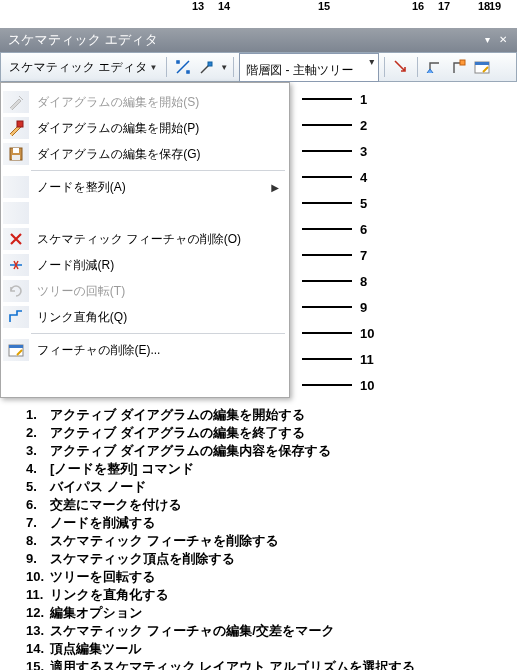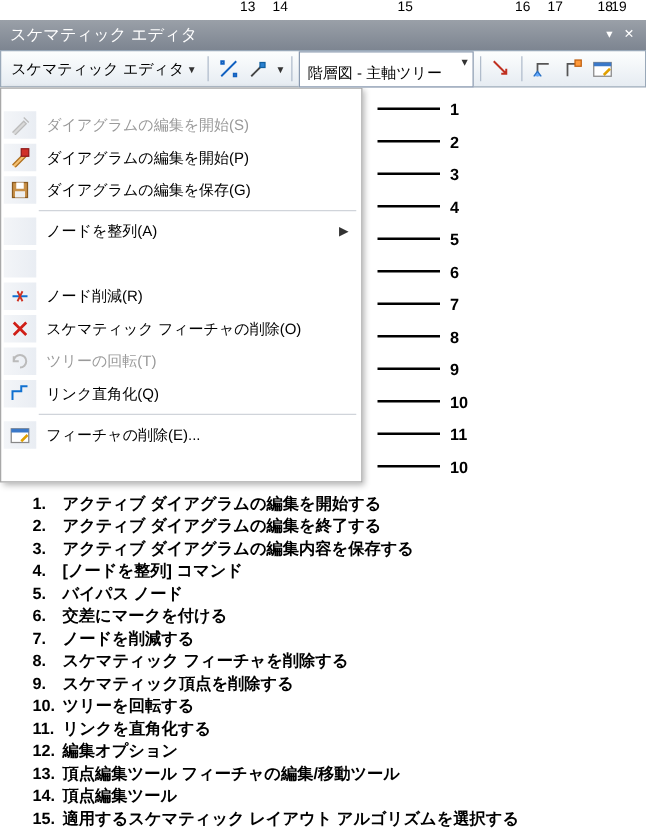--- a/index.html
+++ b/index.html
@@ -16,27 +16,27 @@
     background: linear-gradient(to bottom, #fdfefe, #e6ecf2);
     border: 1px solid #99a8b8; display:flex; align-items:center; padding:2px 4px; gap:2px; height:30px;
   }
   .toolbar .tb-text { padding:2px 4px; cursor:default; display:flex; align-items:center; gap:2px;}
   .toolbar .drop { font-size: 8px; color:#333;}
   .toolbar .sep { width:1px; height:20px; background:#b0bccb; margin:0 3px;}
   .toolbar .btn { width:22px; height:22px; display:flex; align-items:center; justify-content:center; border:1px solid transparent; }
   .selectbox { background:#fff; border:1px solid #8a9ab0; padding:8px 18px 2px 6px; position:relative; min-width:140px; font-size:12px;}
   .selectbox::after { content:"▾"; position:absolute; right:4px; top:2px; color:#333; font-size:10px;}
   
-  .labels-top { position:relative; height:16px; font-size:11px; font-weight:normal;}
+  .labels-top { position:relative; height:28px; font-size:11px; font-weight:bold;}
   .labels-top span { position:absolute; top:0; }
   
   .main-row { display:flex; }
   .menu {
     background:#fff; border:1px solid #a8a8a8; box-shadow:2px 2px 5px rgba(0,0,0,0.3);
-    width:290px; margin:0; padding:16px 0;
+    width:290px; margin:0; padding:6px 0;
   }
   .menu .item { display:flex; align-items:center; height:26px; padding:0 10px 0 2px; gap:8px;}
   .menu .icon-slot{ width:26px; height:22px; display:flex; align-items:center; justify-content:center; background:linear-gradient(to right,#f3f5f8,#e9edf3); }
   .menu .label { flex:1; color:#000;}
   .menu .label.disabled { color:#9a9a9a;}
   .menu .arrow { color:#333; font-size:10px;}
   .menu .msep { height:1px; background:#d0d4da; margin:3px 4px 3px 30px;}
   
   .right-list { flex:1; padding:4px 0 0 12px;}
   .right-list .row { display:flex; align-items:center; height:26px; gap:8px; font-weight:bold; font-size:13px;}
@@ -154,33 +154,33 @@
       <span class="icon-slot"></span>
       <span class="label">ノードを整列(A)</span>
       <span class="arrow">▶</span>
     </div>
     <div class="item">
       <span class="icon-slot"></span>
     </div>
     <div class="item">
       <span class="icon-slot">
         <svg width="16" height="16">
+            <path d="M3 3 L13 13 M13 3 L3 13" stroke="#d02018" stroke-width="2.2"></path>
+          </svg>
+      </span>
+      <span class="label">スケマティック フィーチャの削除(O)</span>
+    </div>
+    <div class="item">
+      <span class="icon-slot">
+        <svg width="16" height="16">
             <path d="M2 8 L14 8" stroke="#1070d0" stroke-width="1.5"></path>
             <path d="M6 4 L10 12 M10 4 L6 12" stroke="#d03020" stroke-width="1.5"></path>
           </svg>
       </span>
       <span class="label">ノード削減(R)</span>
-    </div>
-    <div class="item">
-      <span class="icon-slot">
-        <svg width="16" height="16">
-            <path d="M3 3 L13 13 M13 3 L3 13" stroke="#d02018" stroke-width="2.2"></path>
-          </svg>
-      </span>
-      <span class="label">スケマティック フィーチャの削除(O)</span>
     </div>
     <div class="item">
       <span class="icon-slot">
         <svg width="16" height="16">
             <path d="M3 8 A5 5 0 1 1 8 13" stroke="#bbb" stroke-width="1.6" fill="none"></path>
             <path d="M3 4 L3 8 L7 8" stroke="#bbb" stroke-width="1.6" fill="none"></path>
           </svg>
       </span>
       <span class="label disabled">ツリーの回転(T)</span>
     </div>
@@ -301,21 +301,21 @@
   <div class="bl">
       <span class="num">11.</span>
       <span>リンクを直角化する</span>
     </div>
   <div class="bl">
       <span class="num">12.</span>
       <span>編集オプション</span>
     </div>
   <div class="bl">
       <span class="num">13.</span>
-      <span>頂点編集ツール フィーチャの編集/移動ツール</span>
+      <span>スケマティック フィーチャの編集/交差をマーク</span>
     </div>
   <div class="bl">
       <span class="num">14.</span>
       <span>頂点編集ツール</span>
     </div>
   <div class="bl">
       <span class="num">15.</span>
       <span>適用するスケマティック レイアウト アルゴリズムを選択する</span>
     </div>
 

